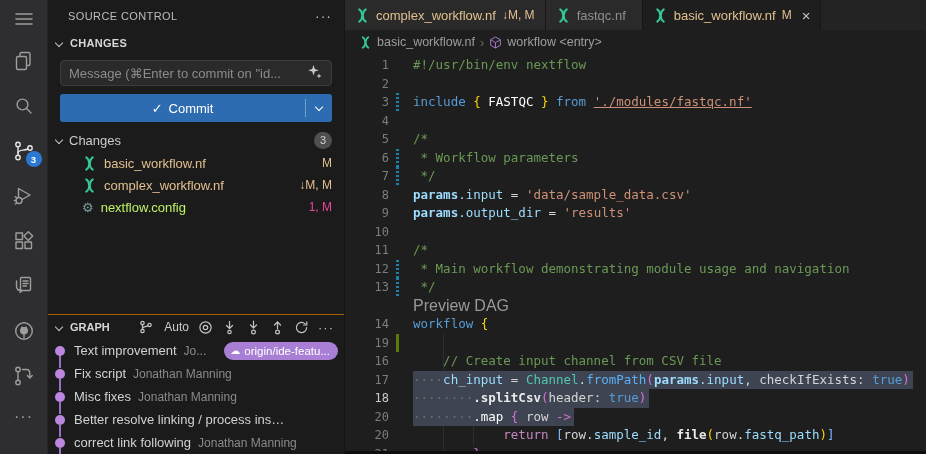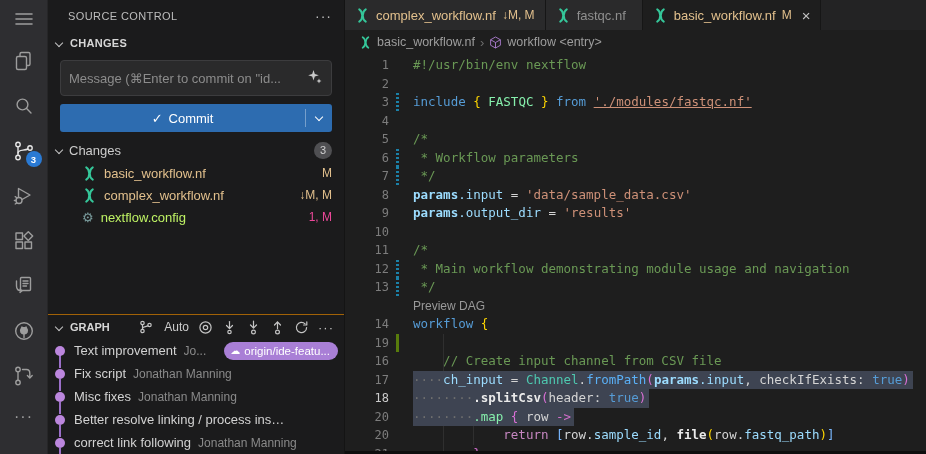--- a/index.html
+++ b/index.html
@@ -17,21 +17,21 @@
   .act-more { font-size:16px; letter-spacing:1px; color:#9d9d9d; }
 
   
   .sidebar { width:297px; background:#1b1b1c; flex:none; display:flex; flex-direction:column; border-right:1px solid #141414; overflow:hidden; }
   .sb-title { height:32px; display:flex; align-items:center; padding:0 12px 0 20px; flex:none;gap:12px; }
   .sb-title-text { font-size:11px; color:#bdbdbd; letter-spacing:.4px; }
   .sb-title-more { margin-left:auto; color:#bdbdbd; font-size:14px; letter-spacing:1px; cursor:pointer; }
   .chev { width:6px; height:6px; border-right:1.3px solid #c5c5c5; border-bottom:1.3px solid #c5c5c5; transform:rotate(45deg); display:inline-block; flex:none; }
   .sec-header { height:22px; display:flex; align-items:center; gap:8px; padding:0 8px; flex:none; cursor:pointer; }
   .sec-header .label { font-size:11px; font-weight:bold; color:#d7d7d7; letter-spacing:.3px; }
-  .commit-input { margin:6px 12px 0 12px; height:36px; background:#2a2a2b; border:1px solid #3c3c3e; border-radius:4px; display:flex; align-items:center; padding:0 8px; flex:none; }
+  .commit-input { margin:6px 12px 0 12px; height:26px; background:#2a2a2b; border:1px solid #3c3c3e; border-radius:4px; display:flex; align-items:center; padding:0 8px; flex:none; }
   .commit-input input { flex:1; background:transparent; border:none; outline:none; color:#cccccc; font-size:13px; font-family:"Liberation Sans",sans-serif; }
   .commit-input input::placeholder { color:#8c8c8c; }
   .sparkle svg { fill:#c9c9c9; }
   .commit-btn { margin:8px 12px 0 12px; height:28px; background:#2d6cb0; border-radius:3px; display:flex; align-items:stretch; flex:none; cursor:pointer; color:#ffffff; }
   .commit-btn .main { flex:1; display:flex; align-items:center; justify-content:center; gap:6px; font-size:13px; }
   .commit-btn .check { font-size:13px; }
   .commit-btn .divider { width:1px; background:rgba(255,255,255,.35); margin:5px 0; }
   .commit-btn .dd { width:26px; display:flex; align-items:center; justify-content:center; }
   .commit-btn .chev { border-color:#fff; margin-top:-3px; }
   .tree-row { height:24px; display:flex; align-items:center; gap:7px; padding:0 12px 0 8px; margin-top:6px; flex:none; cursor:pointer; }
@@ -89,25 +89,25 @@
   .gut { width:16px; flex:none; position:relative; }
   .line.gut-mod .gut::before { content:""; position:absolute; left:7px; top:0; bottom:0; width:3px;
     background:repeating-linear-gradient(180deg,#1b81a8 0 2px,transparent 2px 4px); }
   .line.gut-add .gut::before { content:""; position:absolute; left:7px; top:0; bottom:0; width:3px; background:#587c0c; }
   .ct { flex:1; white-space:pre; padding-left:8px; position:relative; cursor:text; }
   .ctin { display:inline-block; }
   .line.sel .ctin { background:#3e4452; padding-right:3px; }
   .line.cur .ln { color:#cccccc; }
   .line.g1 .ct::before { content:""; position:absolute; left:calc(8px + 4ch); top:0; bottom:0; border-left:1px solid #2f2f2f; }
   .line.g2 .ct::after  { content:""; position:absolute; left:calc(8px + 8ch); top:0; bottom:0; border-left:1px solid #2f2f2f; }
-  .line.lensrow .ct { font-family:"Liberation Sans",sans-serif; font-size:12px; color:#999; }
+  .line.lensrow .ct { font-family:"Liberation Sans",sans-serif; font-size:16px; color:#999; }
   .line.lensrow { align-items:flex-end; }
   .tk-cmt{color:#6a9955}.tk-kw{color:#569cd6}.tk-ctrl{color:#c586c0}
   .tk-str{color:#ce9178}.tk-strl{color:#ce9178;text-decoration:underline;cursor:pointer}
-  .tk-type{color:#4ec9b0}.tk-fn{color:#86efac}.tk-meth{color:#5ab0f6}
+  .tk-type{color:#4ec9b0}.tk-fn{color:#ffffff}.tk-meth{color:#5ab0f6}
   .tk-var{color:#9cdcfe}.tk-varb{color:#9cdcfe;font-weight:bold}
   .tk-fg{color:#d4d4d4}.tk-fgb{color:#eaeaea;font-weight:bold}
   .tk-b1{color:#ffd700}.tk-b2{color:#da70d6}.tk-b3{color:#79b8ff}
   .tk-op{color:#d16dca}.tk-ws{color:#6e6e6e}.tk-lens{color:#999}
   .editor-bottom-line { position:absolute; left:0; right:0; bottom:0; height:3px; background:#0e0e0e; }
 </style>
 </head>
 <body>
 
 <div class="app">

